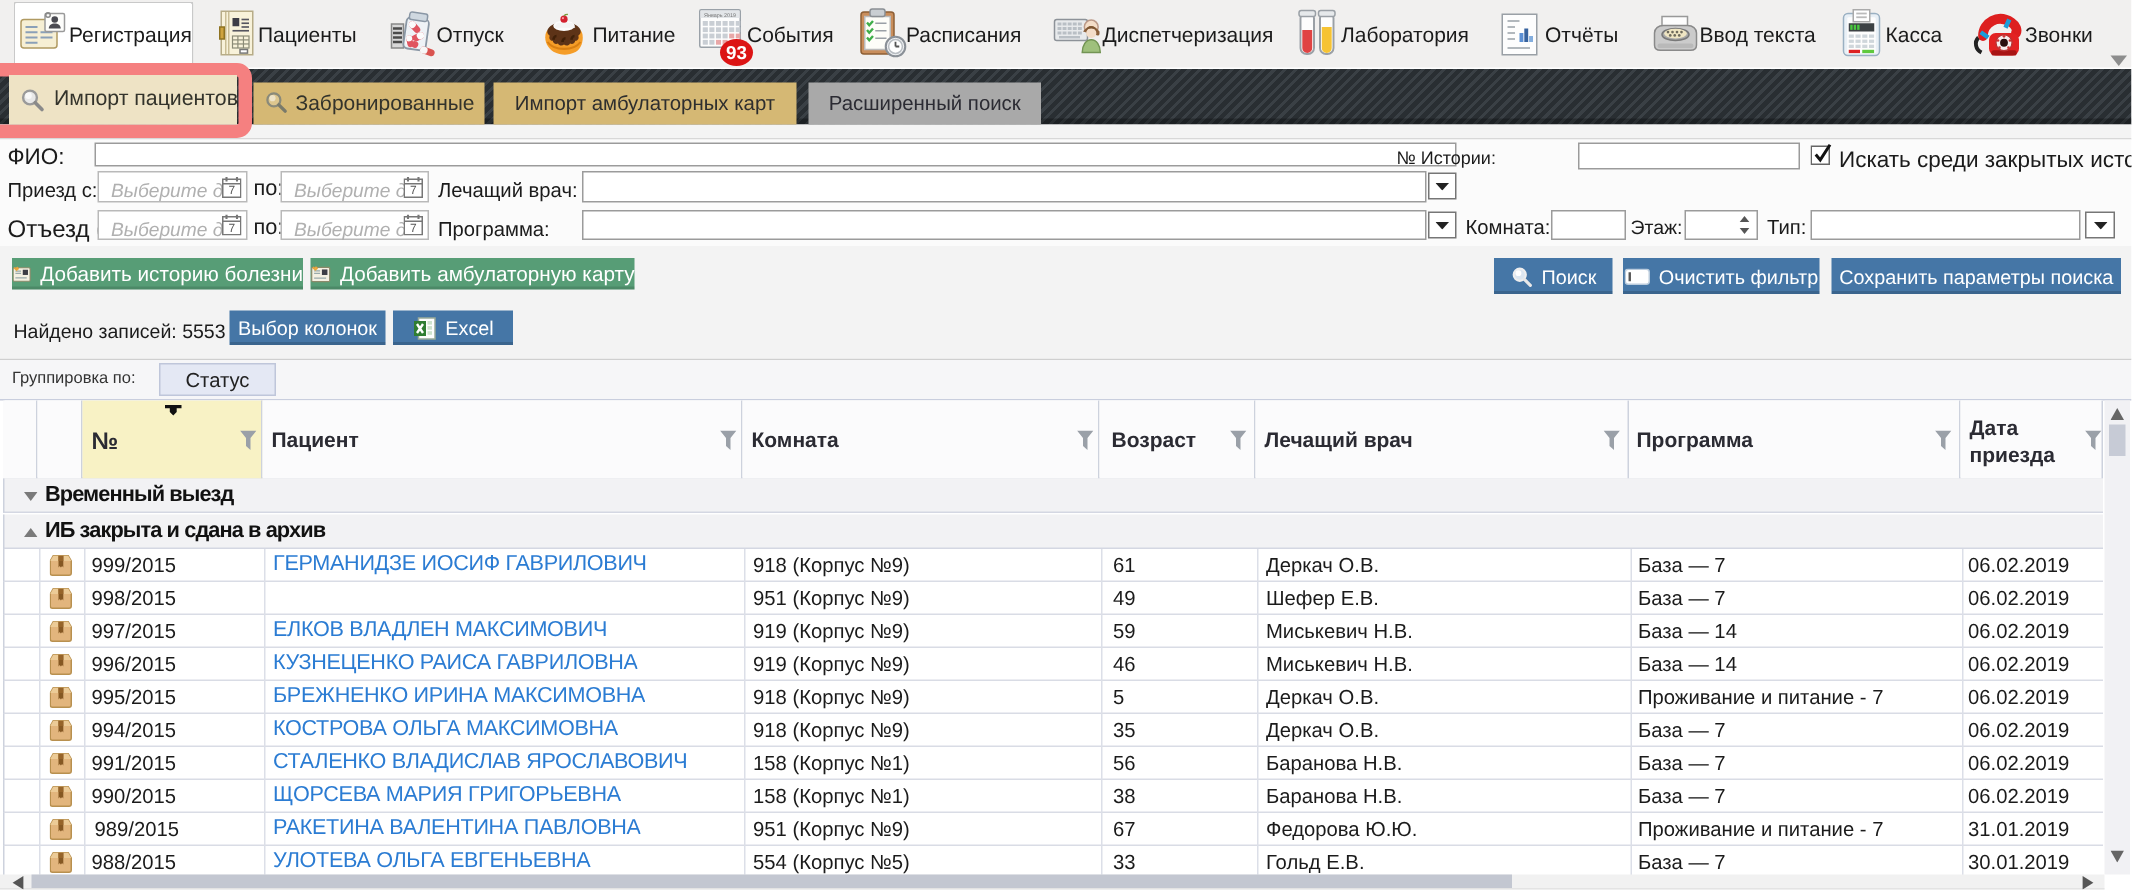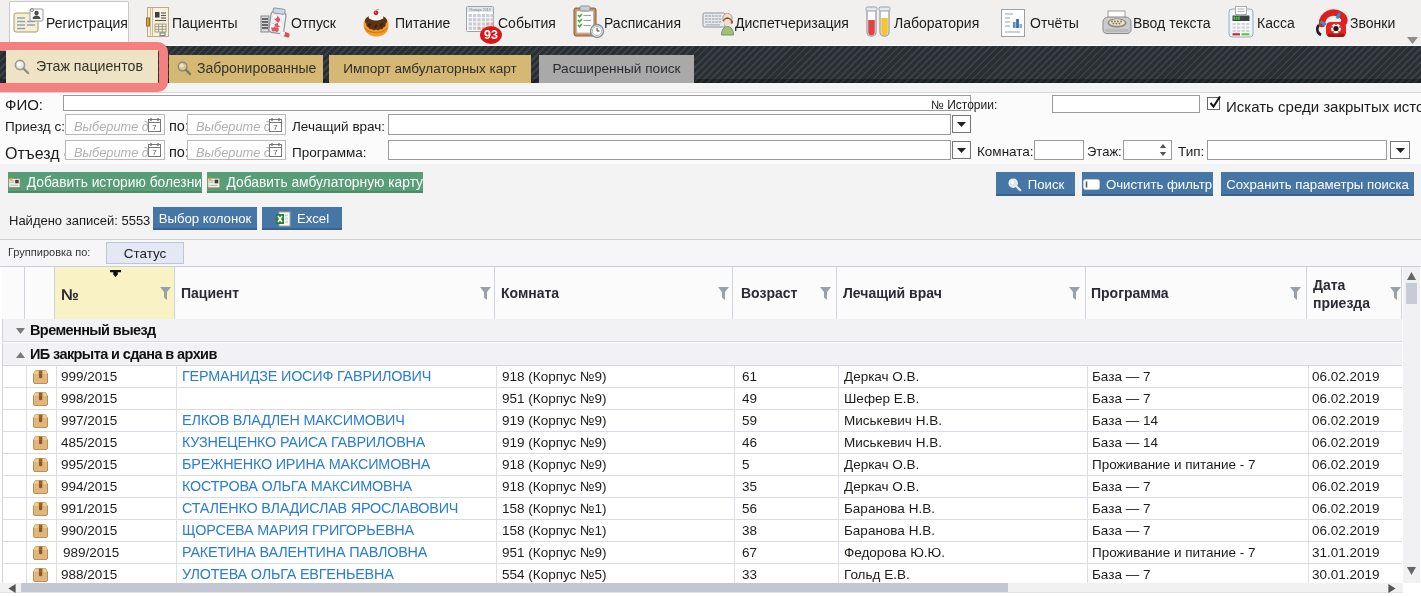--- a/index.html
+++ b/index.html
@@ -351,21 +351,21 @@
   <svg class="abs" style="left:1405px;top:36px" width="15" height="9" viewBox="0 0 15 9">
       <path d="M2 1l5.5 7 5.5-7z" fill="#8d8d8d"></path>
     </svg>
 
   <div class="dtab" style="left:6px;top:50px;width:152px;height:33px;line-height:33px;background:#eee3c5;z-index:6;"></div>
   <svg class="abs" style="left:13px;top:58px;z-index:7" width="17" height="17" viewBox="0 0 17 17">
     <circle cx="7" cy="7" r="4.6" fill="#e8e8e8" stroke="#9a9a9a" stroke-width="1.6"></circle>
     <circle cx="6" cy="5.8" r="2.2" fill="#f8f8f8"></circle>
     <line x1="10.5" y1="10.5" x2="15" y2="15" stroke="#8a8a8a" stroke-width="2.4" stroke-linecap="round"></line>
   </svg>
-  <div class="abs" style="left:36px;top:50px;height:33px;line-height:33px;font-size:14.2px;color:#33332b;z-index:7">Этаж пациентов</div>
+  <div class="abs" style="left:36px;top:50px;height:33px;line-height:33px;font-size:14.2px;color:#33332b;z-index:7">Импорт пациентов</div>
 
   <div class="dtab" style="left:169px;width:154px;background:#d5b874;"></div>
   <svg class="abs" style="left:176px;top:60px" width="16" height="16" viewBox="0 0 17 17">
     <circle cx="7" cy="7" r="4.6" fill="#ddc68e" stroke="#8a8a7a" stroke-width="1.6"></circle>
     <circle cx="6" cy="5.8" r="2.2" fill="#eee3c8"></circle>
     <line x1="10.5" y1="10.5" x2="15" y2="15" stroke="#7a7a6a" stroke-width="2.4" stroke-linecap="round"></line>
   </svg>
   <div class="abs" style="left:197px;top:55px;height:28px;line-height:27px;font-size:14px;color:#33332b">Забронированные</div>
 
   <div class="dtab" style="left:329px;width:202px;background:#d5b874;">Импорт амбулаторных карт</div>
@@ -653,21 +653,21 @@
         <div class="vline" style="left:731px"></div>
         <div class="vline" style="left:835px"></div>
         <div class="vline" style="left:1084px"></div>
         <div class="vline" style="left:1305px"></div>
         <div class="dcell" style="left:30px;top:3px"><svg width="15" height="14" viewBox="0 0 15 14">
             <path d="M2.5 0.5h10l2 3.5v8a1.5 1.5 0 01-1.5 1.5h-11A1.5 1.5 0 01.5 12V4z" fill="#e2b57d" stroke="#b8904f"></path>
             <path d="M2.5 0.5h10l2 3.5H.5z" fill="#eccb97"></path>
             <path d="M5.8 0.5h3.6V4H5.8z" fill="#96642a"></path>
             <path d="M6 4h3.2v4.4l-.8-1-.8 1-.8-1-.8 1z" fill="#855823"></path>
           </svg></div>
-        <div class="dcell" style="left:58px">485/2015</div>
+        <div class="dcell" style="left:58px">996/2015</div>
         <div class="dcell blue pat" style="left:179px">КУЗНЕЦЕНКО РАИСА ГАВРИЛОВНА</div>
         <div class="dcell" style="left:499px">919 (Корпус №9)</div>
         <div class="dcell" style="left:739px">46</div>
         <div class="dcell" style="left:841px">Миськевич Н.В.</div>
         <div class="dcell" style="left:1089px">База — 14</div>
         <div class="dcell" style="left:1309px">06.02.2019</div>
       </div>
       <div class="drow" style="top:454px">
         <div class="vline" style="left:23px"></div>
         <div class="vline" style="left:53px"></div>

